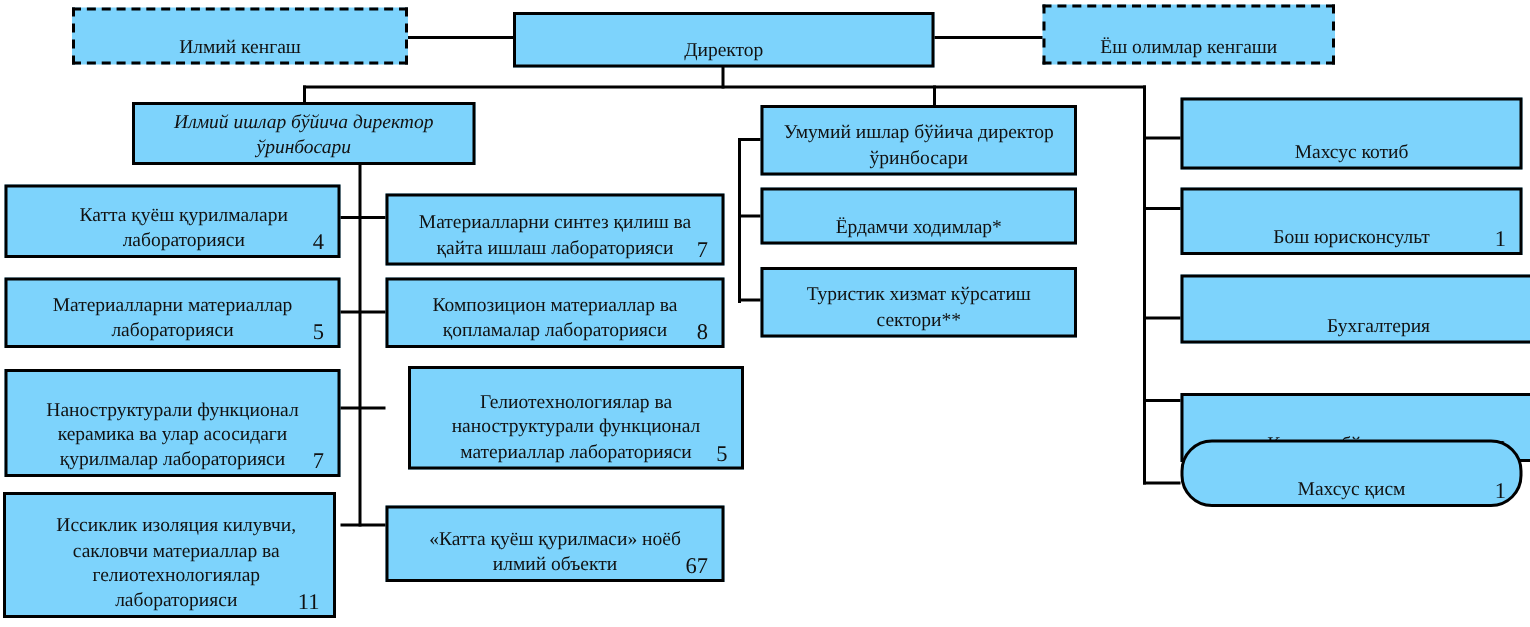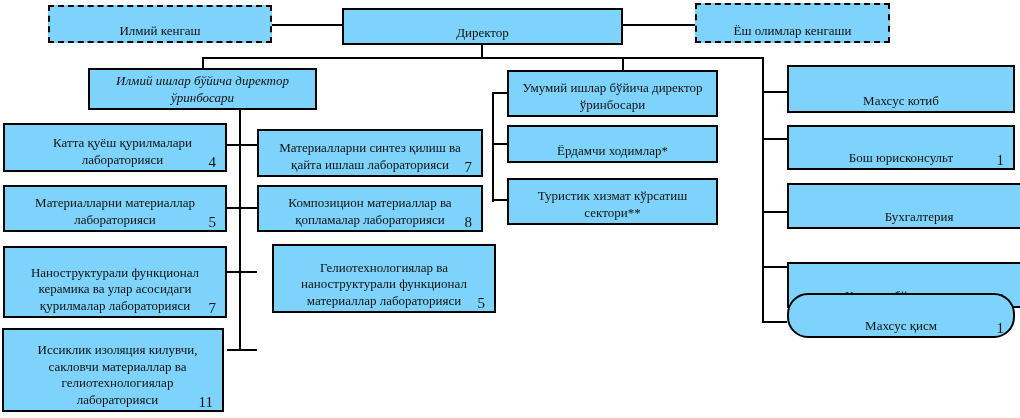--- a/index.html
+++ b/index.html
@@ -97,20 +97,24 @@
   <div class="box" style="left:257px; top:185px; width:226px; height:47px;">
     <div class="lbl">Композицион материаллар ва қопламалар лабораторияси</div>
     <div class="count">8</div>
   </div>
 
   <div class="box" style="left:257px; top:244px; width:224px; height:69px;margin-left:15px;">
     <div class="lbl">Гелиотехнологиялар ва наноструктурали функционал материаллар лабораторияси</div>
     <div class="count">5</div>
   </div>
 
+  <div class="box" style="left:257px; top:337px; width:226px; height:51px;">
+    <div class="lbl">«Катта қуёш қурилмаси» ноёб илмий объекти</div>
+    <div class="count">67</div>
+  </div>
 
   <div class="box" style="left:787px; top:65px; width:228px; height:48px;">
     <div class="lbl">Махсус котиб</div>
     <div class="count"></div>
   </div>
 
   <div class="box" style="left:787px; top:125px; width:228px; height:45px;">
     <div class="lbl">Бош юрисконсульт</div>
     <div class="count">1</div>
   </div>

